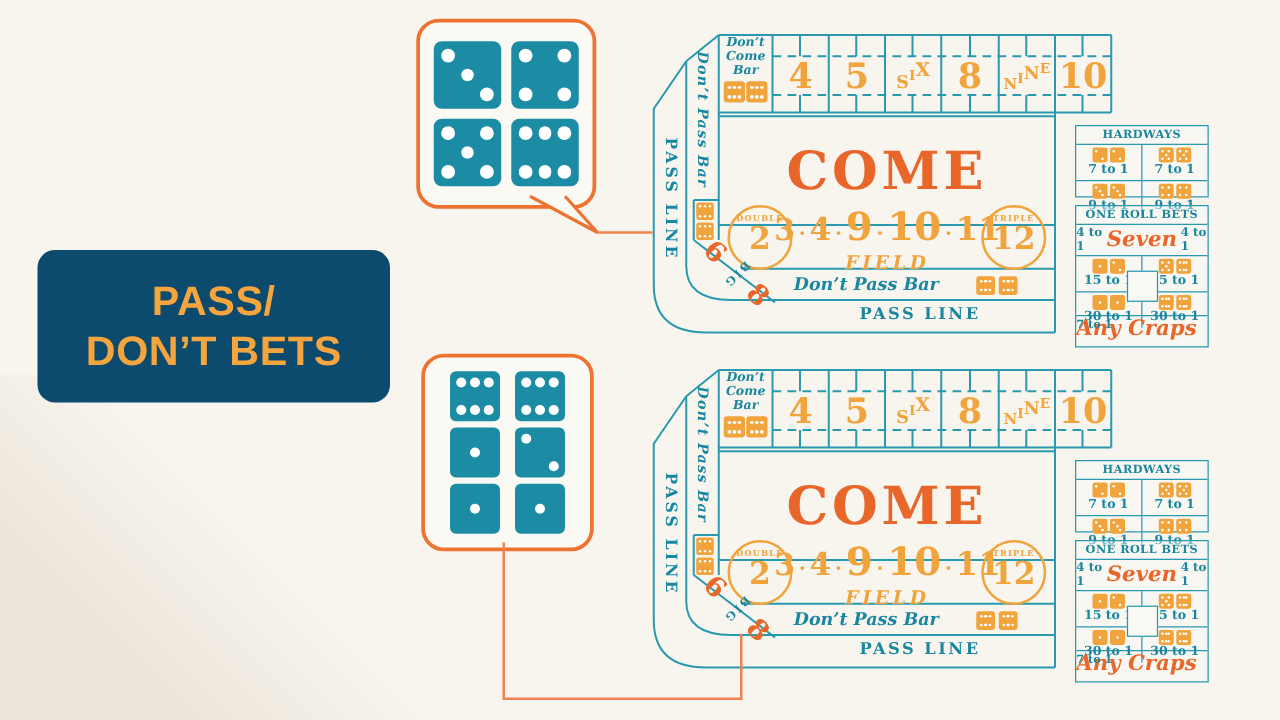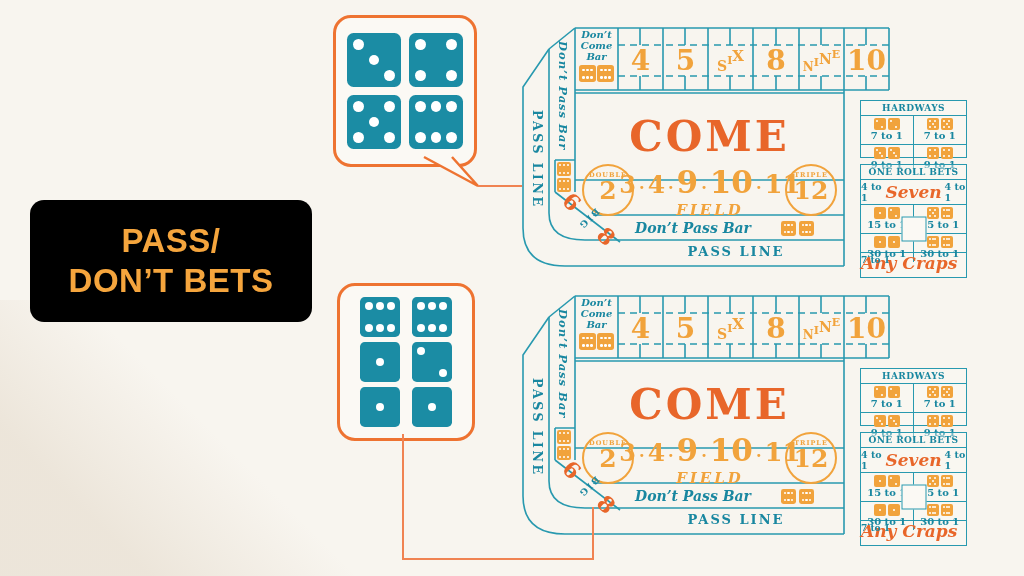--- a/index.html
+++ b/index.html
@@ -1,21 +1,21 @@
 <!DOCTYPE html>
 <html><head>
 <meta charset="utf-8">
 <style>
   html,body{margin:0;padding:0}
   .page{position:relative;width:1024px;height:576px;background:#F8F5EF;overflow:hidden;
         font-family:"DejaVu Serif",serif;}
   .shade{position:absolute;left:0;top:300px;width:470px;height:276px;
          background:linear-gradient(225deg,rgba(226,215,199,0) 52%,rgba(222,210,192,.45) 80%);}
   
-  .card{position:absolute;left:30px;top:200px;width:282px;height:122px;background:#000000;
+  .card{position:absolute;left:30px;top:200px;width:282px;height:122px;background:#0c4a6e;
         border-radius:14px;display:flex;flex-direction:column;align-items:center;justify-content:center;}
   .card span{font-family:"Liberation Sans",sans-serif;font-weight:700;font-size:33px;
         color:#F5A53D;letter-spacing:.5px;line-height:1.22;}
   
   .bubble{position:absolute;background:#FBF9F4;border:3px solid #EE7331;border-radius:18px;
           display:grid;justify-content:center;align-content:center;z-index:4;}
   .bubble.top{left:333px;top:15px;width:138px;height:146px;grid-template-columns:repeat(2,54px);gap:8px;}
   .bubble.bot{left:337px;top:283px;width:132px;height:152px;grid-template-columns:repeat(2,40px);
               column-gap:12px;row-gap:5px;}
   

